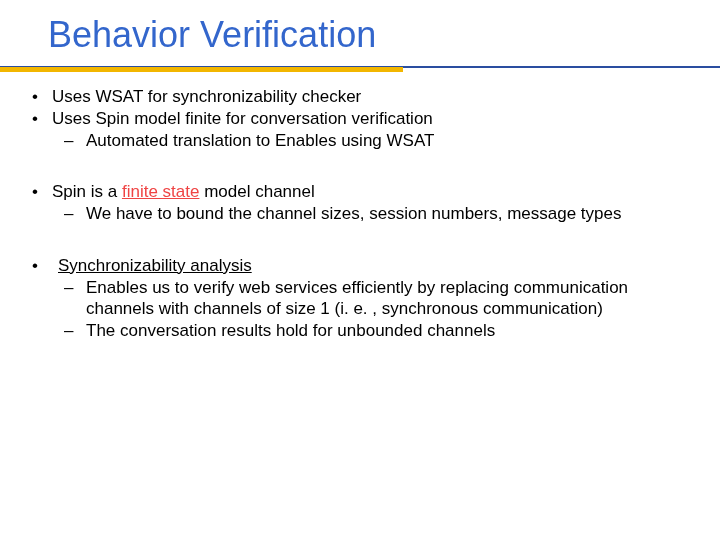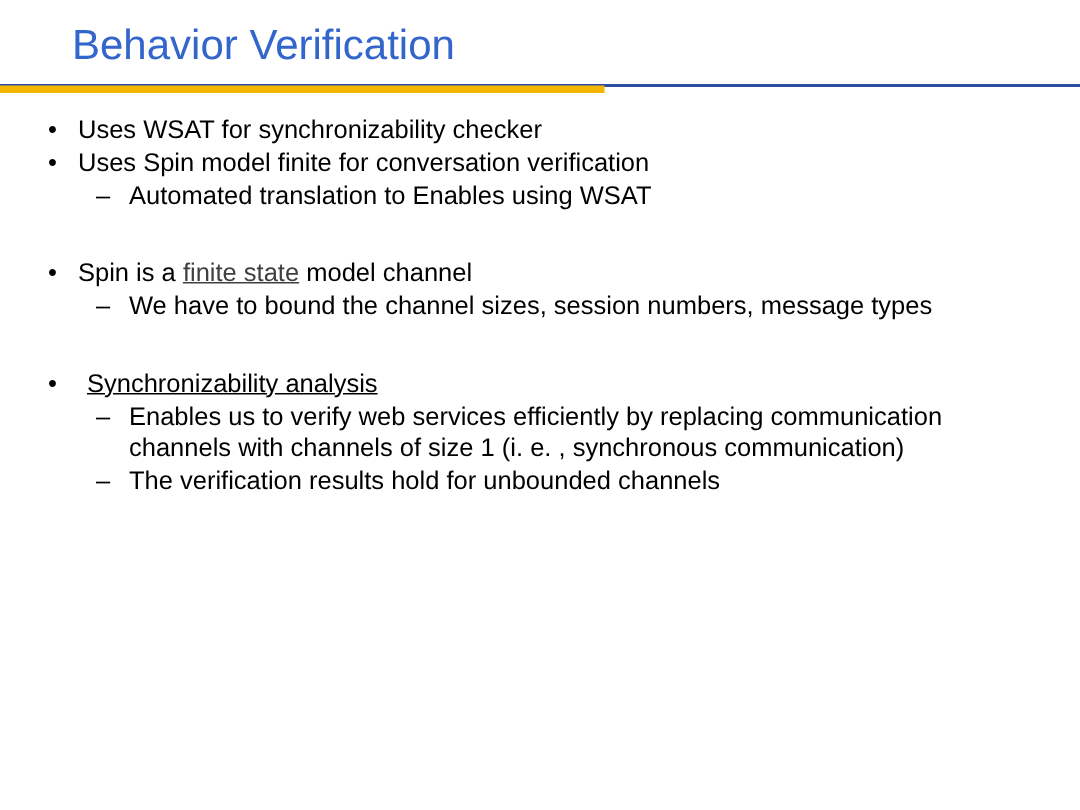--- a/index.html
+++ b/index.html
@@ -9,21 +9,21 @@
     background: #ffffff;
     font-family: Arial, Helvetica, sans-serif;
     color: #000;
     position: relative;
     overflow: hidden;
   }
   .title-area {
     padding: 14px 0 6px 48px;
   }
   .title {
-    font-size: 28px;
+    font-size: 36px;
     color: #3366cc;
     font-weight: 400;
   }
   .rule-container {
     width: 100%;
     margin-top: 4px;
   }
   .rule-blue {
     height: 2px;
     background: #2a4ea0;
@@ -61,21 +61,21 @@
     padding-left: 38px;
   }
   .sub-mark {
     width: 22px;
     flex-shrink: 0;
   }
   .sub-text {
     flex: 1;
   }
   .emph {
-    color: #404040;
+    color: #ef4444;
     text-decoration: underline;
   }
 </style>
 </head>
 <body>
 
 <div class="title-area">
   <div class="title">Behavior Verification</div>
 </div>
 <div class="rule-container">
@@ -117,17 +117,17 @@
     <div class="bullet-row">
       <div class="bullet-mark">•</div>
       <div class="bullet-text" style="padding-left:6px;text-decoration:underline;">Synchronizability analysis</div>
     </div>
     <div class="sub-row">
       <div class="sub-mark">–</div>
       <div class="sub-text">Enables us to verify web services efficiently by replacing communication channels with channels of size 1 (i. e. , synchronous communication)</div>
     </div>
     <div class="sub-row">
       <div class="sub-mark">–</div>
-      <div class="sub-text">The verification results hold for unbounded channels</div>
+      <div class="sub-text">The conversation results hold for unbounded channels</div>
     </div>
   </div>
 
 </div>
 
 </body></html>

